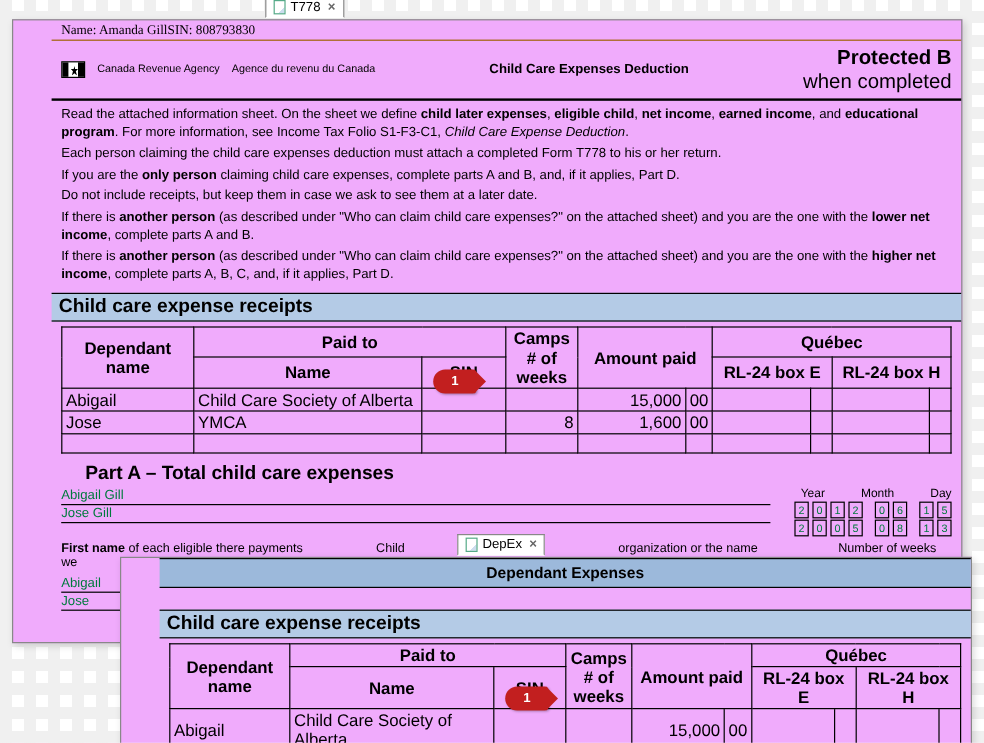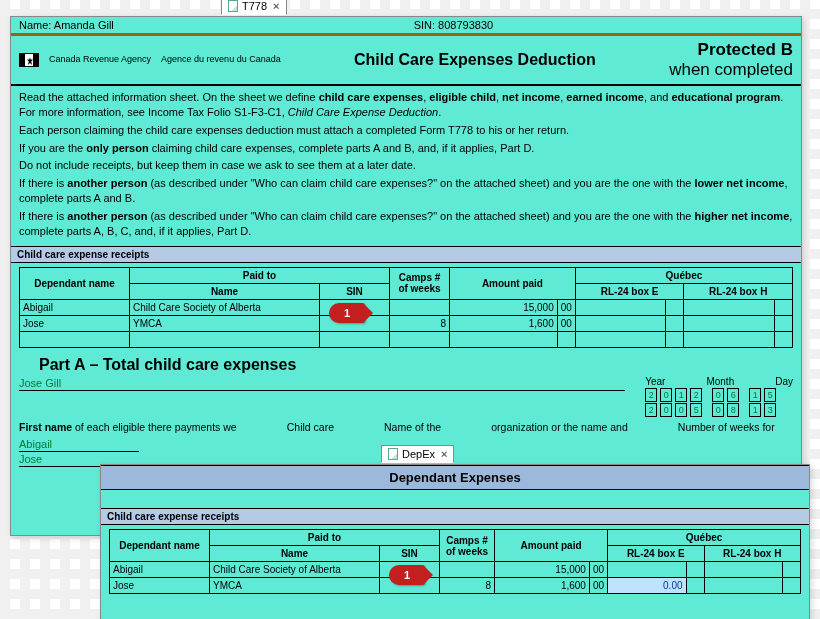--- a/index.html
+++ b/index.html
@@ -10,23 +10,24 @@
       repeating-linear-gradient(0deg, #f0f0f0 0 10px, transparent 10px 20px),
       repeating-linear-gradient(90deg, #f0f0f0 0 10px, transparent 10px 20px),
       #fff;
     width: 820px;
     height: 619px;
     position: relative;
     overflow: hidden;
   }
   .form-panel {
     position: absolute;
-    background: #5eead4;
+    background: #f0abfc;
     border: 1px solid #888;
     box-shadow: 2px 2px 6px rgba(0,0,0,0.15);
+    padding-left: 32px;
   }
   .panel-main { top: 16px; left: 10px; width: 792px; height: 520px; }
   .panel-sub  { top: 464px; left: 100px; width: 710px; height: 165px; }
   .tab {
     position: absolute;
     top: -20px;
     background: #fff;
     border: 1px solid #888;
     border-bottom: 1px solid #fff;
     padding: 2px 6px;
@@ -34,53 +35,53 @@
     display: flex;
     align-items: center;
     gap: 4px;
   }
   .tab .doc-icon {
     width: 10px; height: 12px;
     background: linear-gradient(135deg, #fff 0 70%, #cde 70% 100%);
     border: 1px solid #5a8;
   }
   .tab .close { color: #666; font-weight: bold; margin-left: 2px; }
-  .hdr-row { display: flex; justify-content: space-between; padding: 2px 8px; border-bottom: 3px solid #a16207; }
+  .hdr-row { display: flex; padding: 2px 8px; border-bottom: 1px solid #a16207; font-family: Liberation Serif, serif; }
   .hdr-title-row { display: flex; align-items: center; padding: 4px 8px; border-bottom: 2px solid #000; gap: 10px; }
   .flag {
     width: 20px; height: 14px; position: relative; background: #fff; border: 1px solid #000;
     display: inline-block;
   }
   .flag::before, .flag::after {
     content: ""; position: absolute; top: 0; bottom: 0; width: 5px; background: #000;
   }
   .flag::before { left: 0; }
   .flag::after { right: 0; }
   .flag .leaf { position:absolute; left:7px; top:3px; width:6px; height:8px; background:#000;
     clip-path: polygon(50% 0, 60% 30%, 100% 30%, 70% 55%, 85% 100%, 50% 75%, 15% 100%, 30% 55%, 0 30%, 40% 30%);
   }
   .agency { font-size: 9px; line-height: 1.1; }
-  .form-title { font-size: 16px; font-weight: bold; flex: 1; text-align: center; }
+  .form-title { font-size: 11px; font-weight: bold; flex: 1; text-align: center; }
   .protected { font-size: 17px; text-align: right; }
   .instructions { padding: 4px 8px; line-height: 1.35; }
   .instructions p { margin-bottom: 3px; }
   .section-bar {
     background: #b4cbe6;
     border-top: 1px solid #000;
     border-bottom: 1px solid #000;
     font-weight: bold;
     padding: 2px 6px;
-    font-size: 10px;
+    font-size: 16px;
   }
   .section-bar.dark { background: #9cb9db; text-align: center; font-size: 13px; padding: 4px; }
   table.receipts {
     border-collapse: collapse;
     margin: 4px 8px;
     width: calc(100% - 16px);
-    font-size: 10px;
+    font-size: 14px;
     border-radius: 13px;
   }
   table.receipts th, table.receipts td {
     border: 1px solid #000;
     padding: 1px 3px;
     height: 16px;
   }
   table.receipts th { font-weight: bold; text-align: center; }
   .amount-cell { text-align: right; }
   .cents-cell { width: 18px; text-align: right; border-left: 1px dashed #666 !important; }
@@ -108,21 +109,21 @@
   .part-a-desc { padding: 0 8px 6px; font-size: 10.5px; line-height: 1.3; }
   .children-area { display: flex; padding: 0 8px; gap: 20px; }
   .child-names { flex: 1; }
   .child-names .name-line {
     border-bottom: 1px solid #000;
     color: #007a3d;
     padding: 1px 0;
     font-size: 11px;
   }
   .dob-area { }
-  .dob-hdr { display: flex; gap: 41px; font-size: 10px; justify-content: flex-end; }
+  .dob-hdr { display: flex; gap: 30px; font-size: 10px; justify-content: flex-end; }
   .dob-row { display: flex; gap: 3px; margin-top: 1px; }
   .dob-cell {
     width: 12px; height: 14px;
     border: 1px solid #000;
     font-size: 9px;
     text-align: center;
     line-height: 13px;
     color: #007a3d;
   }
   .first-name-row { padding: 4px 8px; display: flex; gap: 50px; font-size: 10.5px; }
@@ -170,21 +171,21 @@
     </div>
     <div class="form-title">Child Care Expenses Deduction</div>
     <div class="protected">
       <b>Protected B</b><br>
       <span>when completed</span>
     </div>
   </div>
 
   <div class="instructions">
     <p>
-      <span>Read the attached information sheet. On the sheet we define </span><b>child care expenses</b><span>, </span><b>eligible child</b><span>, </span><b>net income</b><span>, </span><b>earned income</b><span>, and </span><b>educational program</b><span>. For more information, see Income Tax Folio S1-F3-C1, </span><i>Child Care Expense Deduction</i><span>.</span>
+      <span>Read the attached information sheet. On the sheet we define </span><b>child later expenses</b><span>, </span><b>eligible child</b><span>, </span><b>net income</b><span>, </span><b>earned income</b><span>, and </span><b>educational program</b><span>. For more information, see Income Tax Folio S1-F3-C1, </span><i>Child Care Expense Deduction</i><span>.</span>
     </p>
     <p>Each person claiming the child care expenses deduction must attach a completed Form T778 to his or her return.</p>
     <p><span>If you are the </span><b>only person</b><span> claiming child care expenses, complete parts A and B, and, if it applies, Part D.</span></p>
     <p>Do not include receipts, but keep them in case we ask to see them at a later date.</p>
     <p><span>If there is </span><b>another person</b><span> (as described under "Who can claim child care expenses?" on the attached sheet) and you are the one with the </span><b>lower net income</b><span>, complete parts A and B.</span></p>
     <p><span>If there is </span><b>another person</b><span> (as described under "Who can claim child care expenses?" on the attached sheet) and you are the one with the </span><b>higher net income</b><span>, complete parts A, B, C, and, if it applies, Part D.</span></p>
   </div>
 
   <div class="section-bar">Child care expense receipts</div>
 
@@ -242,20 +243,21 @@
           </tr>
     </tbody>
       </table>
     <div class="marker" style="top:36px; left:318px">1</div>
   </div>
 
   <div class="part-a-title">Part A – Total child care expenses</div>
 
   <div class="children-area">
     <div class="child-names">
+      <div class="name-line">Abigail Gill</div>
       <div class="name-line">Jose Gill</div>
     </div>
     <div class="dob-area">
       <div class="dob-hdr">
         <span>Year</span>
         <span>Month</span>
         <span>Day</span>
       </div>
       <div class="dob-row">
         <span class="dob-cell">2</span>

